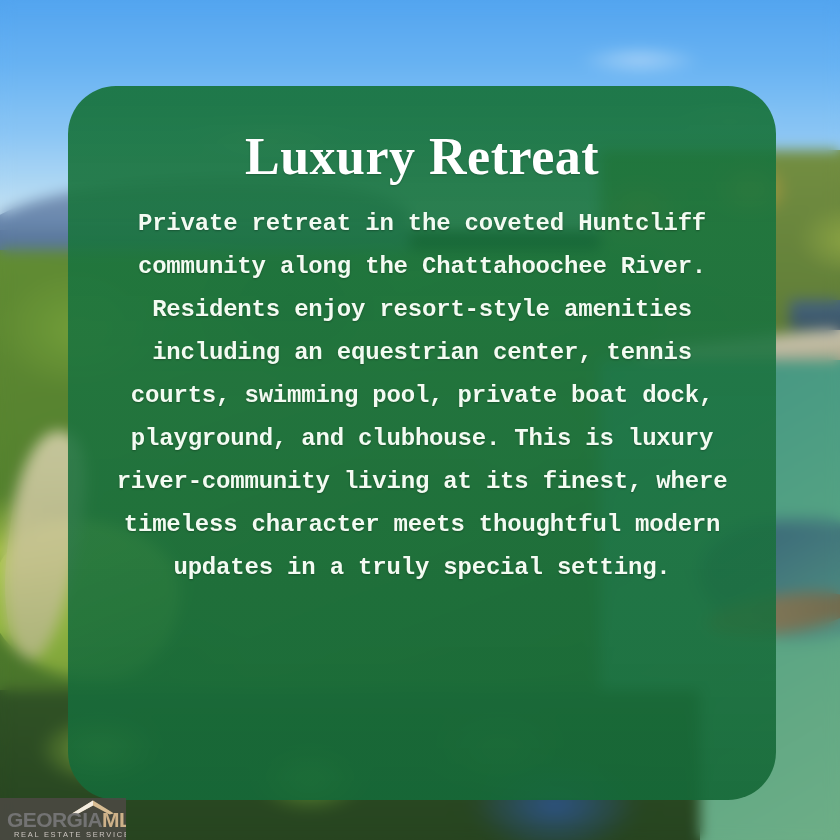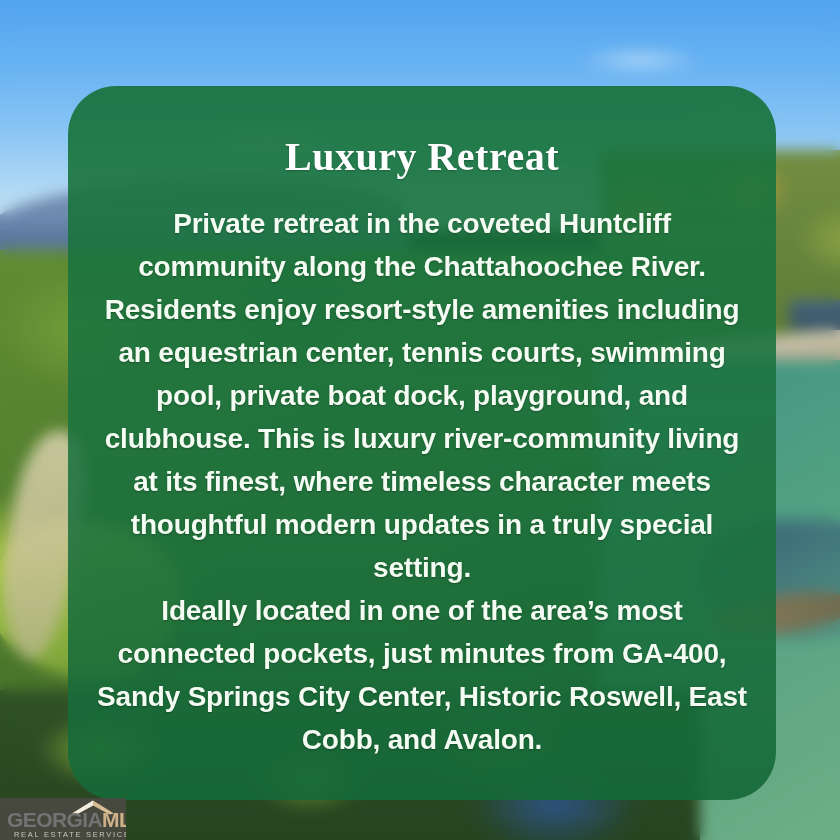--- a/index.html
+++ b/index.html
@@ -162,32 +162,32 @@
         rgba(22,105,56,.92) 100%);
     overflow: hidden;
     box-sizing: border-box;
     padding: 24px 22px 20px 22px;
     text-align: center;
   }
 
   .card-title {
     font-family: "Liberation Serif", "DejaVu Serif", serif;
     font-weight: bold;
-    font-size: 40px;
+    font-size: 52px;
     line-height: 62px;
     color: #ffffff;
     letter-spacing: .5px;
     margin: 16px 0 14px 0;
     text-shadow: 0 1px 2px rgba(0,0,0,.22);
   }
 
   .card-body {
-    font-family: Liberation Sans, sans-serif;
+    font-family: Liberation Mono, monospace;
     font-weight: bold;
-    font-size: 28px;
+    font-size: 24px;
     line-height: 43px;
     color: #f3fbf2;
     letter-spacing: -.2px;
     text-shadow: 0 1px 2px rgba(0,0,0,.28);
     padding: 0 6px;
   }
   .card-body p { margin: 0; }
 
   
   .watermark {
@@ -252,21 +252,20 @@
       <div class="blue-pool-bottom"></div>
     </div>
     <div class="bg-blur"></div>
     <div class="bg-soften"></div>
   </div>
 
   <div class="card">
     <div class="card-title">Luxury Retreat</div>
     <div class="card-body">
       <p>Private retreat in the coveted Huntcliff community along the Chattahoochee River. Residents enjoy resort-style amenities including an equestrian center, tennis courts, swimming pool, private boat dock, playground, and clubhouse. This is luxury river-community living at its finest, where timeless character meets thoughtful modern updates in a truly special setting.</p>
-      <p>Ideally located in one of the area’s most connected pockets, just minutes from GA-400, Sandy Springs City Center, Historic Roswell, East Cobb, and Avalon.</p>
     </div>
   </div>
 
   <div class="watermark">
     <svg class="wm-roof" viewBox="0 0 44 15">
       <path d="M22 0.5 L43 13.5 L38.5 14.5 L22 5.5 L5.5 14.5 L1 13.5 Z" fill="#d8bd93"></path>
       <path d="M22 0.5 L22 5.5 L5.5 14.5 L1 13.5 Z" fill="#f3ece0"></path>
     </svg>
     <div class="wm-main">
       <span class="wm-georgia">GEORGIA</span><span class="wm-mls">MLS</span>

